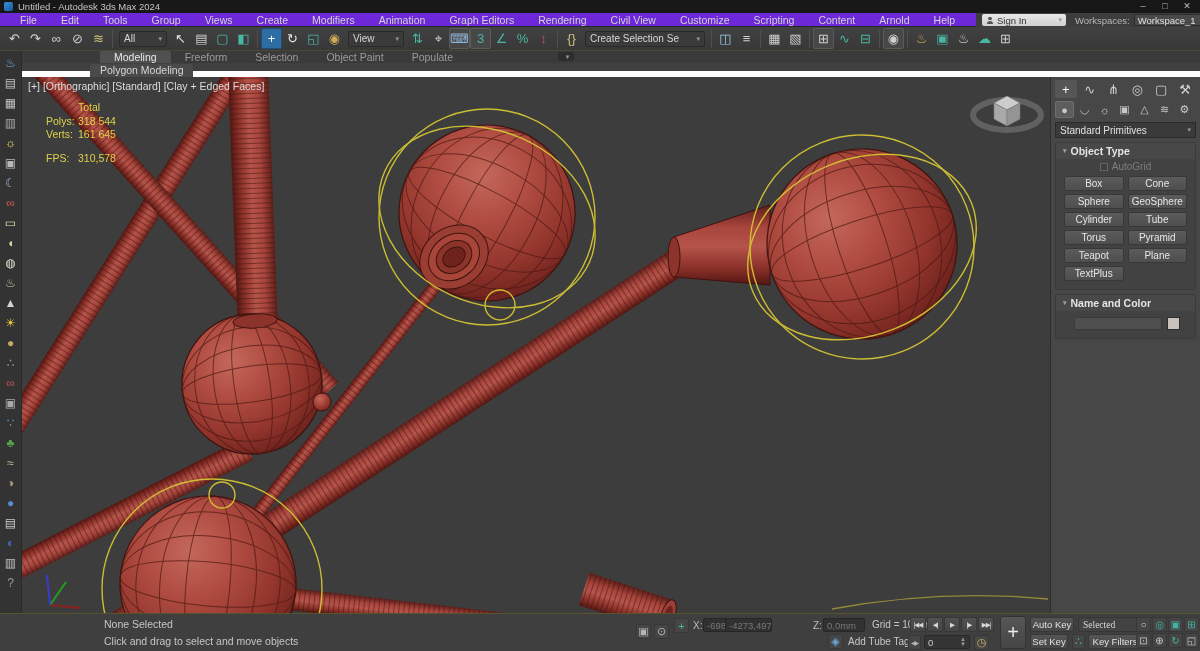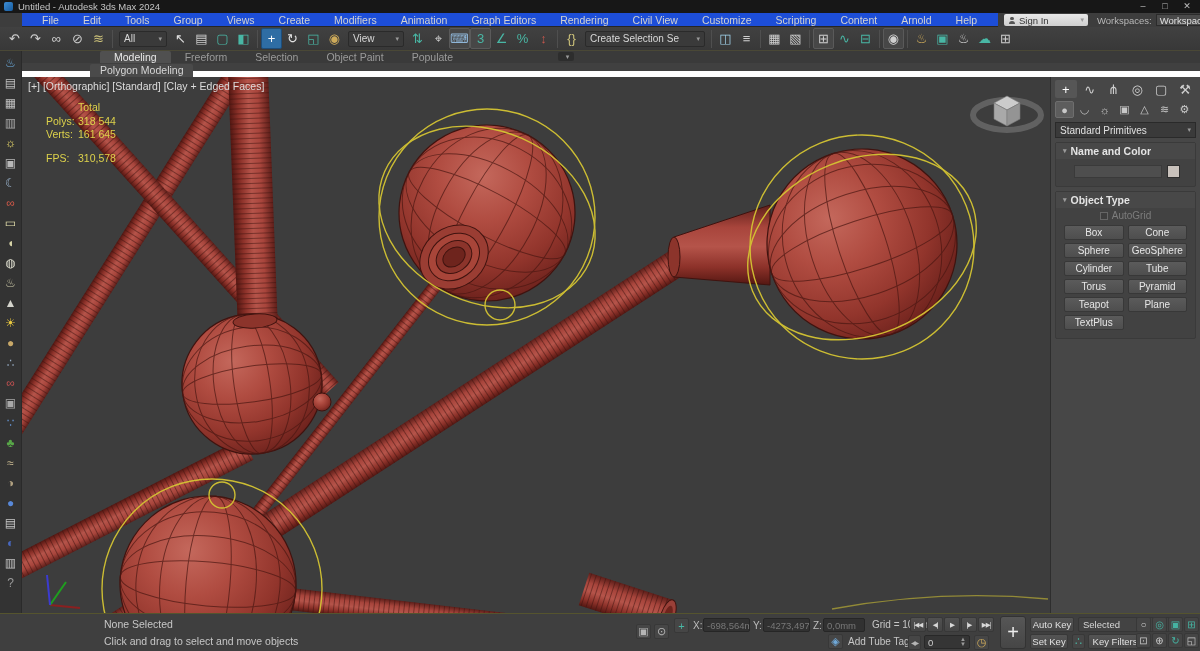--- a/index.html
+++ b/index.html
@@ -13,21 +13,21 @@
     background:#171717; display:flex; align-items:center; padding-left:4px; }
   #app-icon { width:9px; height:9px; border-radius:2px;
     background:linear-gradient(135deg,#3f8fd6,#155a9e); margin-right:5px; }
   #win-title { font-size:9.5px; color:#c4c4c4; }
   #win-controls { position:absolute; right:2px; top:0; display:flex; }
   #win-controls span { width:22px; height:13px; text-align:center; font-size:9px;
     color:#bdbdbd; line-height:13px; cursor:default; }
 
   
   #menubar { position:absolute; left:0; top:13px; width:976px; height:14px;
-    background:#1d4ed8; border-bottom:1px solid #262626; display:flex; align-items:center;margin-left:22px; }
+    background:#6d28d9; border-bottom:1px solid #262626; display:flex; align-items:center; }
   #menus { display:flex; padding-left:8px; }
   #menus span { padding:0 12px; font-size:10.5px; color:#d2d2d2; }
   #signin { position:absolute; left:982px; top:1px; width:84px; height:12px;
     background:linear-gradient(#e8e8e8,#cfcfcf); border-radius:2px; display:flex;
     align-items:center; padding:0 4px; color:#333; }
   .person { width:7px; height:7px; position:relative; margin-right:4px; }
   .person:before { content:""; position:absolute; left:2px; top:0; width:3.5px; height:3.5px;
     border-radius:50%; background:#555; }
   .person:after { content:""; position:absolute; left:0.5px; top:4px; width:6.5px; height:3px;
     border-radius:3px 3px 0 0; background:#555; }
@@ -500,31 +500,20 @@
       <span class="cp-cat">⚙</span>
     </div>
   <div id="cp-dd">
     <span>Standard Primitives</span>
     <span class="caret">▾</span>
   </div>
 
   <div class="rollout">
     <div class="ro-head">
       <span class="caret">▾</span>
-      <span>Name and Color</span>
-    </div>
-    <div id="nc-row">
-      <span id="nc-field"></span>
-      <span id="nc-swatch"></span>
-    </div>
-  </div>
-
-  <div class="rollout">
-    <div class="ro-head">
-      <span class="caret">▾</span>
       <span>Object Type</span>
     </div>
     <div id="autogrid-row">
       <span class="chk"></span>
       <span>AutoGrid</span>
     </div>
     <div id="ot-grid">
 
     <div class="ot-btn">Box</div>
         <div class="ot-btn">Cone</div>
@@ -532,35 +521,46 @@
         <div class="ot-btn">GeoSphere</div>
         <div class="ot-btn">Cylinder</div>
         <div class="ot-btn">Tube</div>
         <div class="ot-btn">Torus</div>
         <div class="ot-btn">Pyramid</div>
         <div class="ot-btn">Teapot</div>
         <div class="ot-btn">Plane</div>
         <div class="ot-btn">TextPlus</div>
       </div>
   </div>
+
+  <div class="rollout">
+    <div class="ro-head">
+      <span class="caret">▾</span>
+      <span>Name and Color</span>
+    </div>
+    <div id="nc-row">
+      <span id="nc-field"></span>
+      <span id="nc-swatch"></span>
+    </div>
+  </div>
 </div>
 
 <div id="statusbar">
 
   <span class="sb-txt" style="left:104px; top:4px;">None Selected</span>
   <span class="sb-txt" style="left:104px; top:21px;">Click and drag to select and move objects</span>
 
   <span class="sb-ic" style="left:636px; top:10px;">▣</span>
   <span class="sb-ic" style="left:654px; top:10px;">⊙</span>
   <span class="sb-ic" style="left:674px; top:4px; color:#49b7a5;">+</span>
 
   <span class="sb-lab" style="left:693px; top:6px;">X:</span>
   <span class="sb-box" style="left:703px; top:4px; width:47px;">-698,564m</span>
   <span class="sb-lab" style="left:753px; top:6px;">Y:</span>
-  <span class="sb-box" style="left:763px; top:4px; width:47px;">-4273,497</span>
+  <span class="sb-box" style="left:725px; top:4px; width:47px;">-4273,497</span>
   <span class="sb-lab" style="left:813px; top:6px;">Z:</span>
   <span class="sb-box" style="left:823px; top:4px; width:42px;">0,0mm</span>
 
   <span class="sb-txt" style="left:872px; top:5px; font-size:10px;">Grid = 10,0mm</span>
 
   <span class="sb-ic" style="left:828px; top:20px; color:#6fa8d8;">◈</span>
   <span class="sb-txt" style="left:848px; top:22px; font-size:10px;">Add Tube Tag</span>
 
   <div id="playback">
 
@@ -573,21 +573,21 @@
   <span class="sb-ic" style="left:908px; top:21px; width:13px; font-size:6px; letter-spacing:-1px;">◀▶</span>
   <span id="framebox">
     <span>0</span>
     <span class="spin">▲<br>▼</span>
   </span>
   <span class="sb-ic" style="left:974px; top:21px; color:#cdaa5a;">◷</span>
 
   <span id="bigkey">+</span>
   <span class="sb-btn" style="left:1030px; top:3px; width:44px;">Auto Key</span>
   <span class="sb-btn" style="left:1030px; top:20px; width:38px;">Set Key</span>
-  <span class="sb-dd" style="left:1078px; top:3px; width:92px;">
+  <span class="sb-dd" style="left:1078px; top:3px; width:92px;font-family:Liberation Serif, serif;">
     <span>Selected</span>
     <span class="caret">▾</span>
   </span>
   <span class="sb-ic" style="left:1072px; top:20px; width:13px; color:#49b7a5;">∴</span>
   <span class="sb-btn" style="left:1088px; top:20px; width:62px;">Key Filters...</span>
 
   <div id="navgrid">
 
   <span class="nav-ic" style="color: rgb(200, 200, 200);">○</span>
       <span class="nav-ic" style="color: rgb(69, 179, 162);">◎</span>

